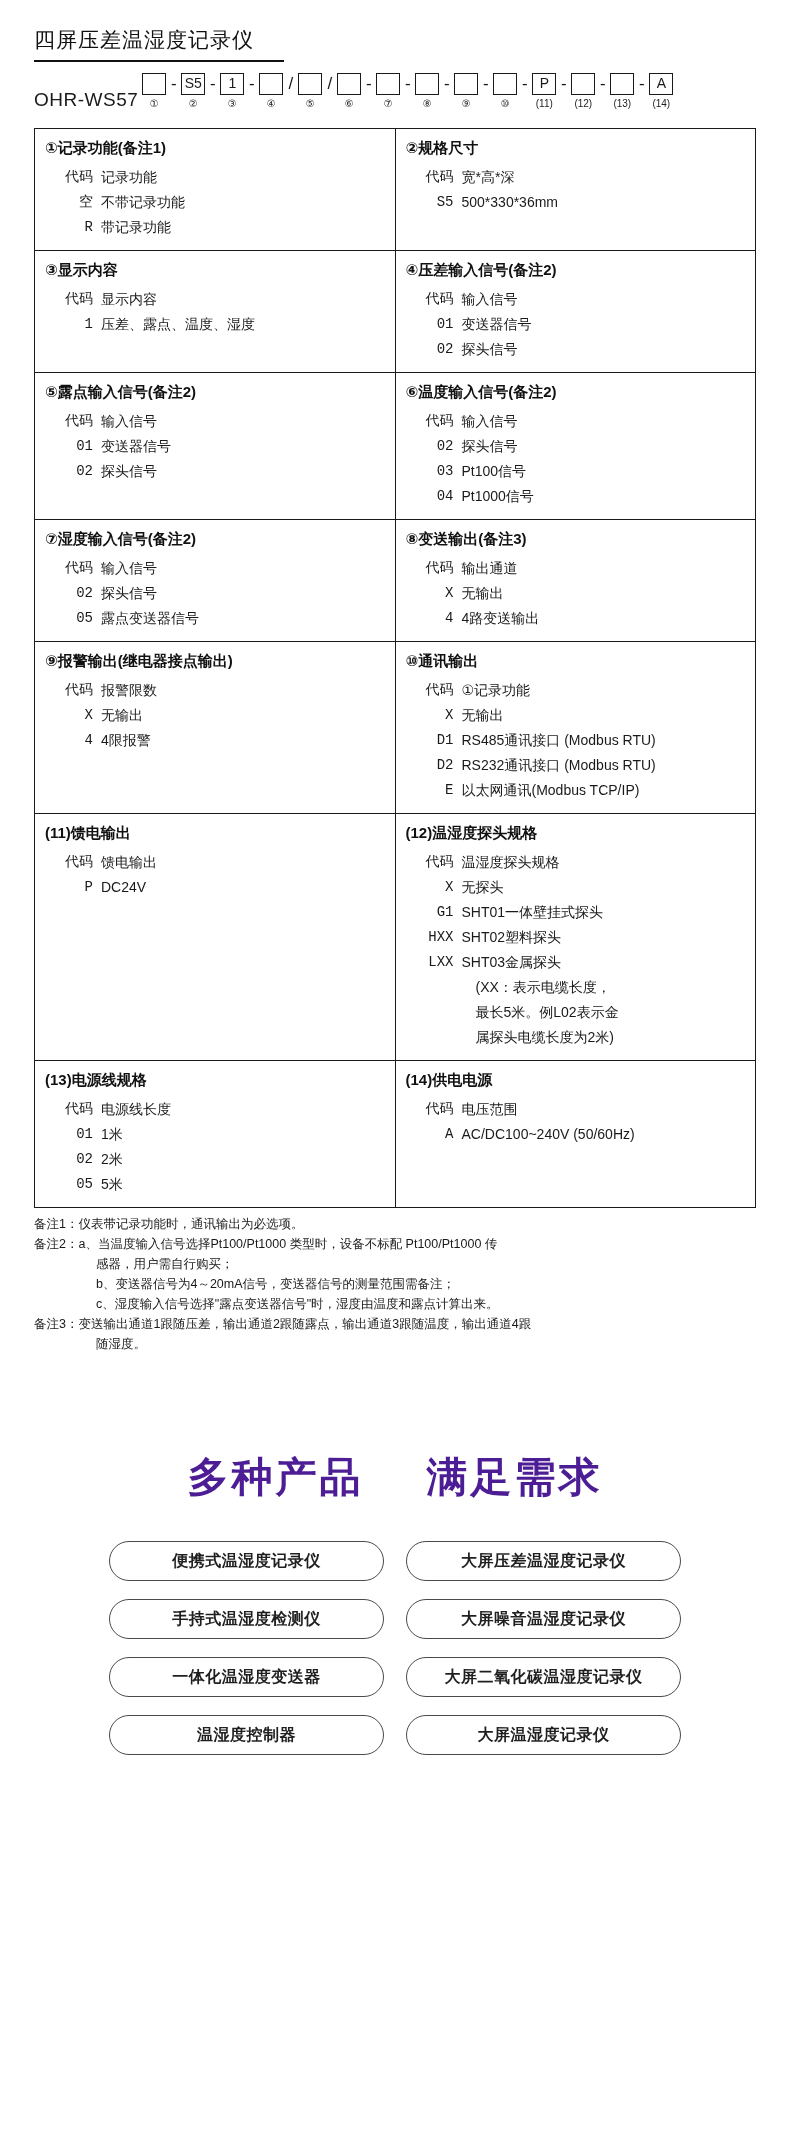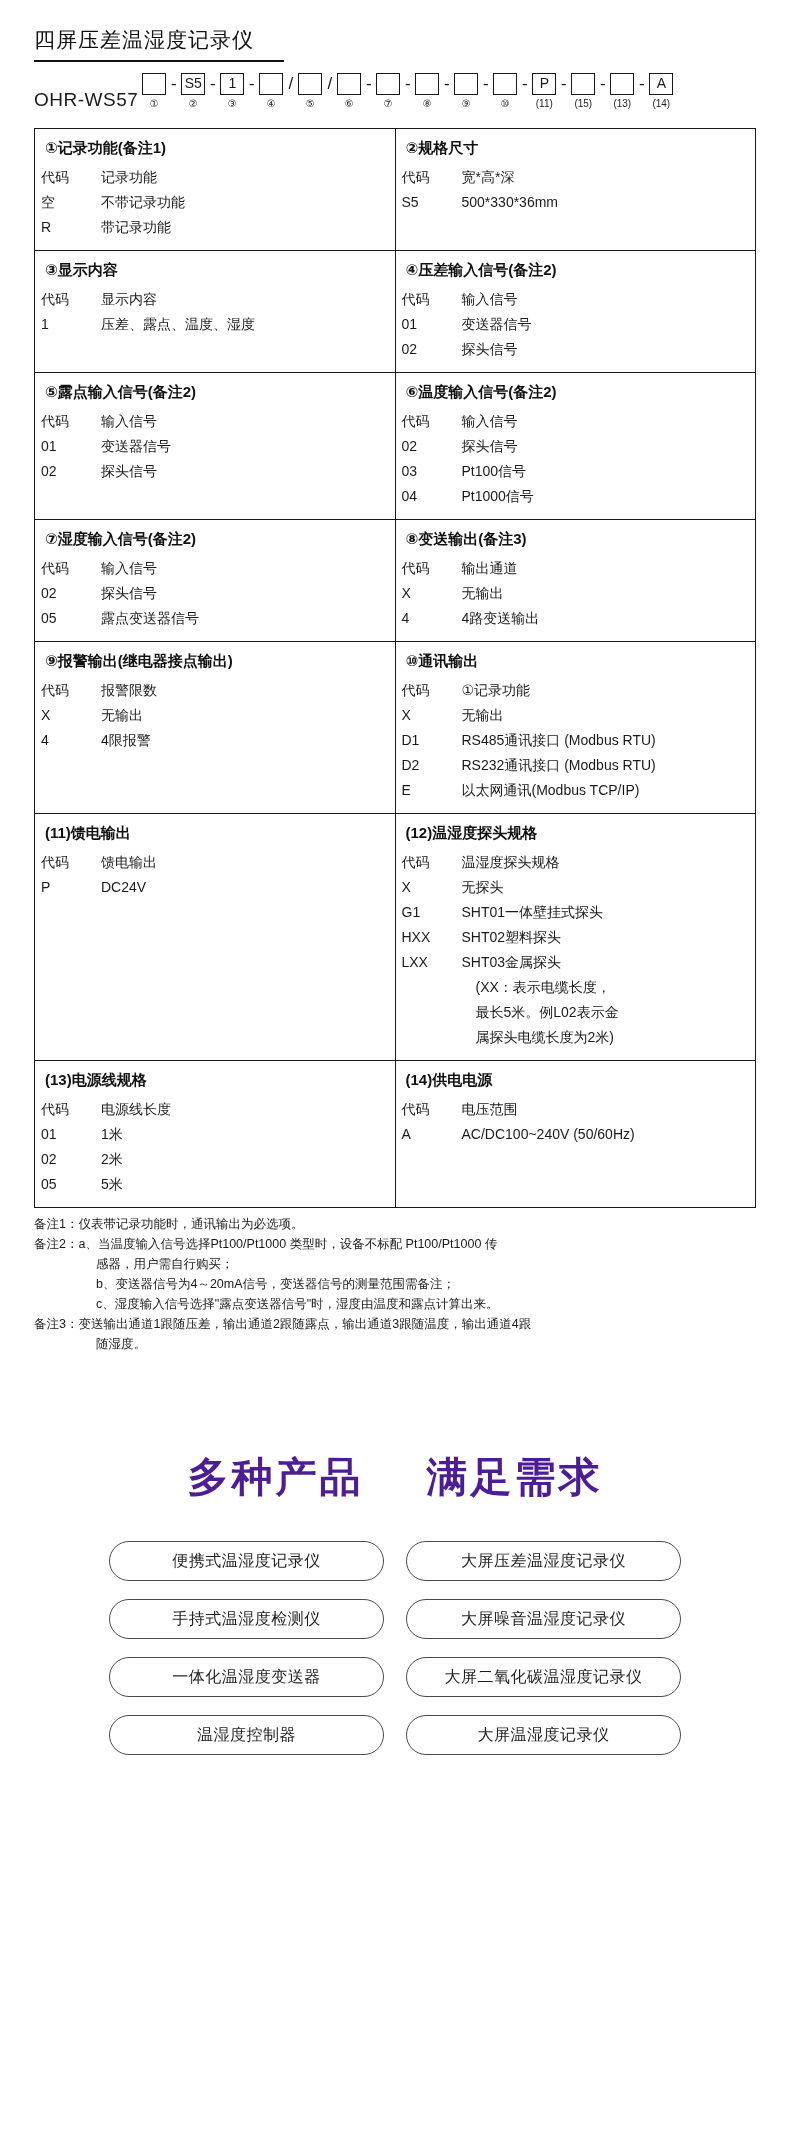--- a/index.html
+++ b/index.html
@@ -110,22 +110,23 @@
   }
   .sec-row {
     display: flex;
     font-size: 14px;
     line-height: 25px;
     color: #1a1a1a;
   }
   .sec-row .c1 {
     width: 58px;
     flex: 0 0 58px;
-    text-align: left;
+    text-align: right;
     padding-left: 6px;
+    font-family: Liberation Mono, monospace;
   }
   .sec-row .c2 {
     flex: 1 1 auto;
     padding-left: 8px;
     padding-right: 2px;
   }
   .sec-row.header .c1,
   .sec-row.header .c2 {
     font-weight: normal;
   }
@@ -163,21 +164,21 @@
     justify-content: center;
   }
   .pill {
     height: 40px;
     border: 1.5px solid #4a4a4a;
     border-radius: 21px;
     display: flex;
     align-items: center;
     justify-content: center;
     font-size: 16px;
-    font-weight: normal;
+    font-weight: bold;
     color: #1f1f1f;
     background: #fff;
     letter-spacing: 0.5px;
   }
   .bottom-pad { height: 40px; }
 </style>
 </head>
 <body>
 
 <div class="page">
@@ -273,21 +274,21 @@
         <div class="code-cell">
           <div class="code-box">P</div>
           <div class="code-num">(11)</div>
         </div>
         <div class="code-cell dash-cell">
           <div class="code-sep">-</div>
           <div class="code-num"></div>
         </div>
         <div class="code-cell">
           <div class="code-box"></div>
-          <div class="code-num">(15)</div>
+          <div class="code-num">(12)</div>
         </div>
         <div class="code-cell dash-cell">
           <div class="code-sep">-</div>
           <div class="code-num"></div>
         </div>
         <div class="code-cell">
           <div class="code-box"></div>
           <div class="code-num">(13)</div>
         </div>
         <div class="code-cell dash-cell">

